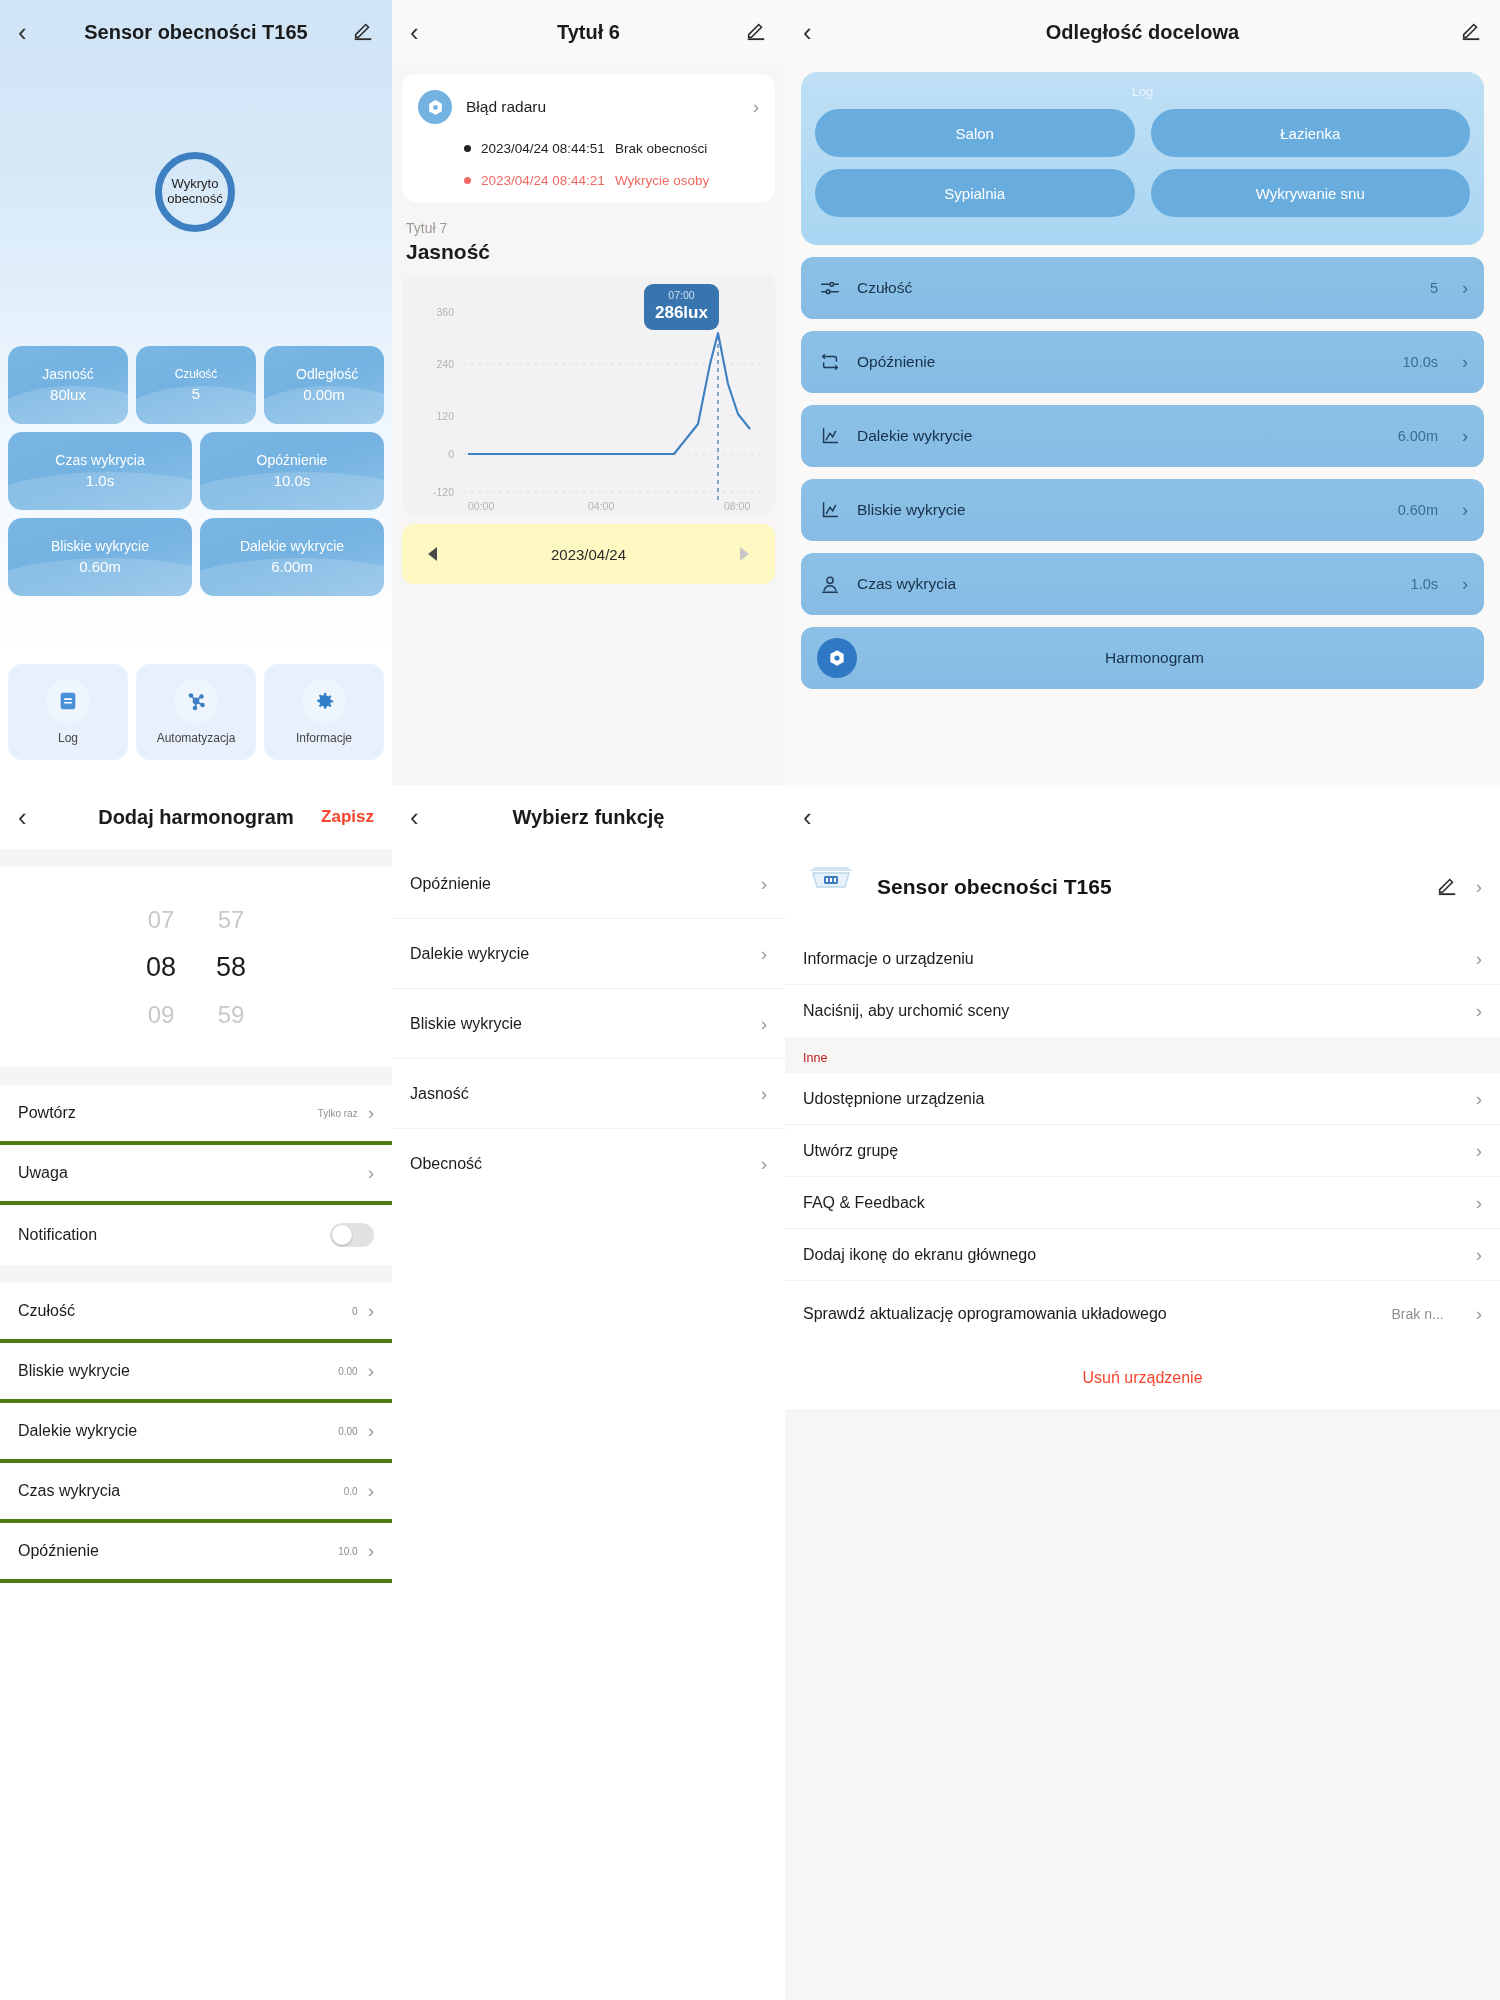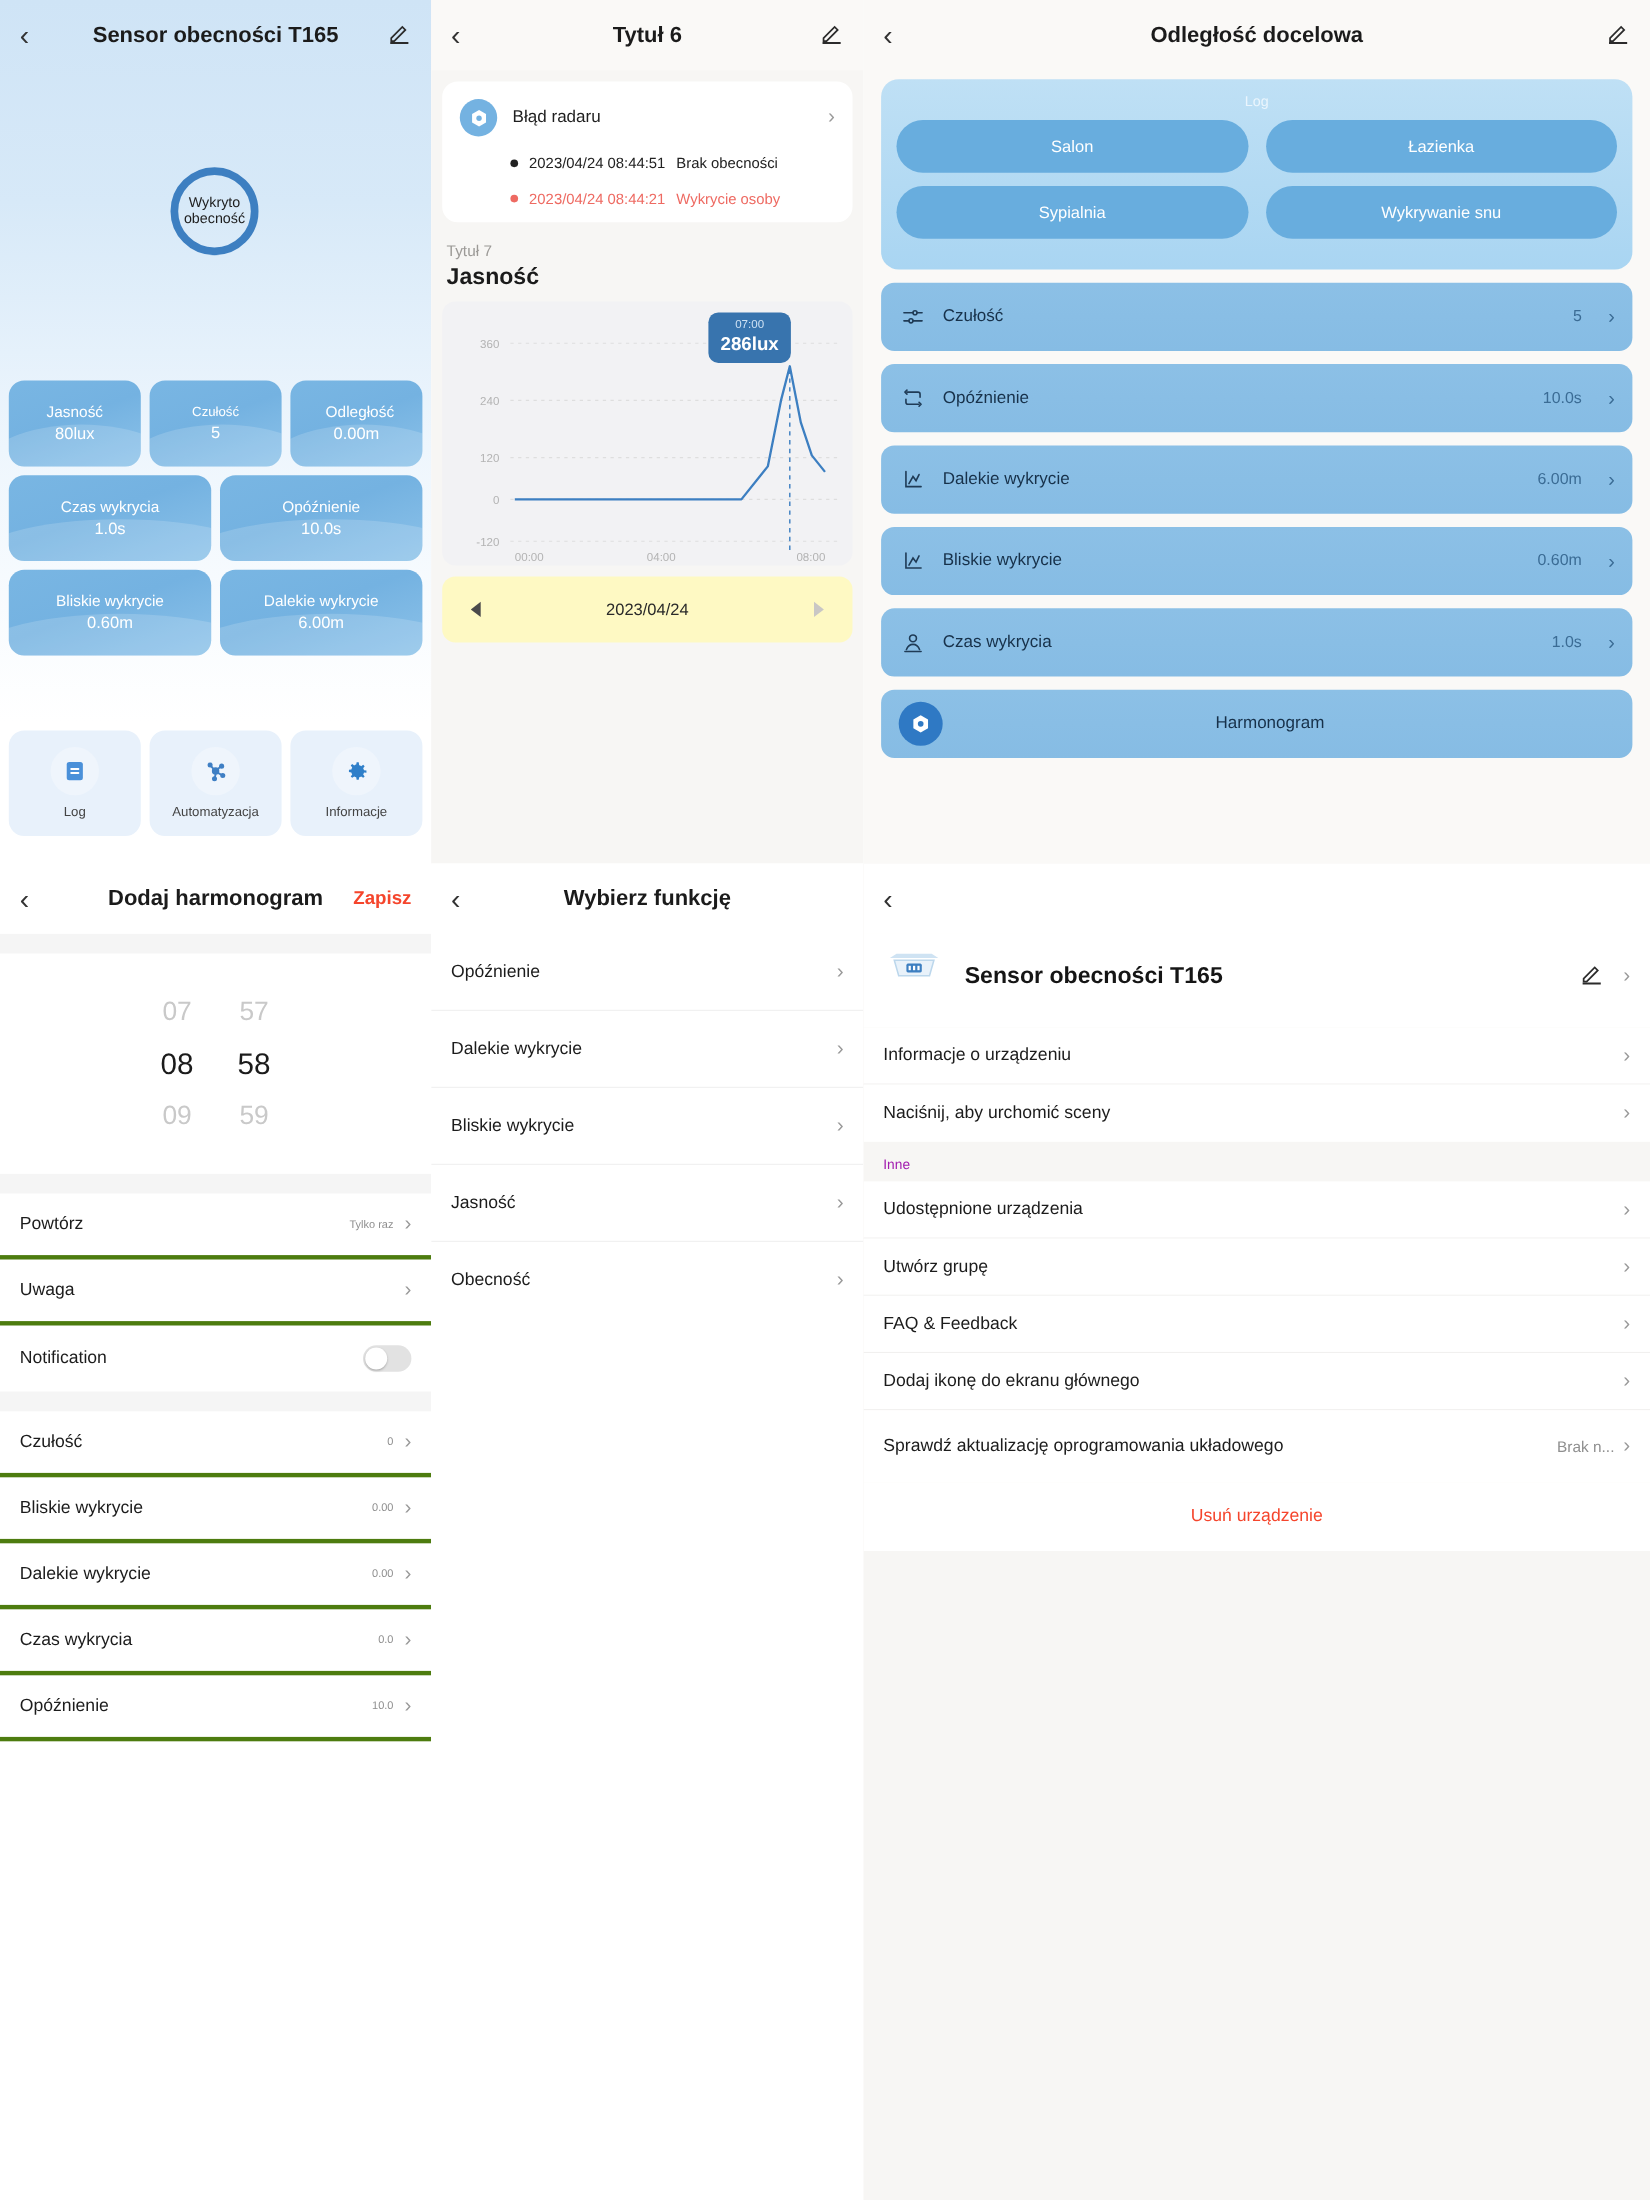--- a/index.html
+++ b/index.html
@@ -159,23 +159,23 @@
   .devhead {
     background:#fff; display:flex; align-items:center; gap:18px; padding:14px 18px 22px 18px;
   }
   .devhead .nme { font-size:21px; font-weight:bold; color:#151515; flex:1; }
   .srow {
     background:#fff; height:52px; display:flex; align-items:center; padding:0 18px;
     font-size:16px; color:#1c1c1c; border-bottom:1px solid #f1f0ef;
   }
   .srow .nm { flex:1; }
   .srow .vl { color:#8f8f8f; font-size:14px; margin-right:8px; }
-  .srow.tall { height:66px; }
+  .srow.tall { height:66px;gap:24px; }
   .srow.tall .nm { line-height:1.28; }
-  .grouplab { font-size:12.5px; color:#a21caf; padding:14px 18px 8px 18px; }
+  .grouplab { font-size:12.5px; color:#b91c1c; padding:14px 18px 8px 18px; }
   .delete { background:#fff; text-align:center; color:#f5452c; font-size:16px; padding:22px 0; }
 </style>
 </head>
 <body>
 
 <div class="screen" id="p1">
   <div class="hero">
     <div class="navbar">
       <span class="chev-back">‹</span>
       <span class="title">Sensor obecności T165</span>

